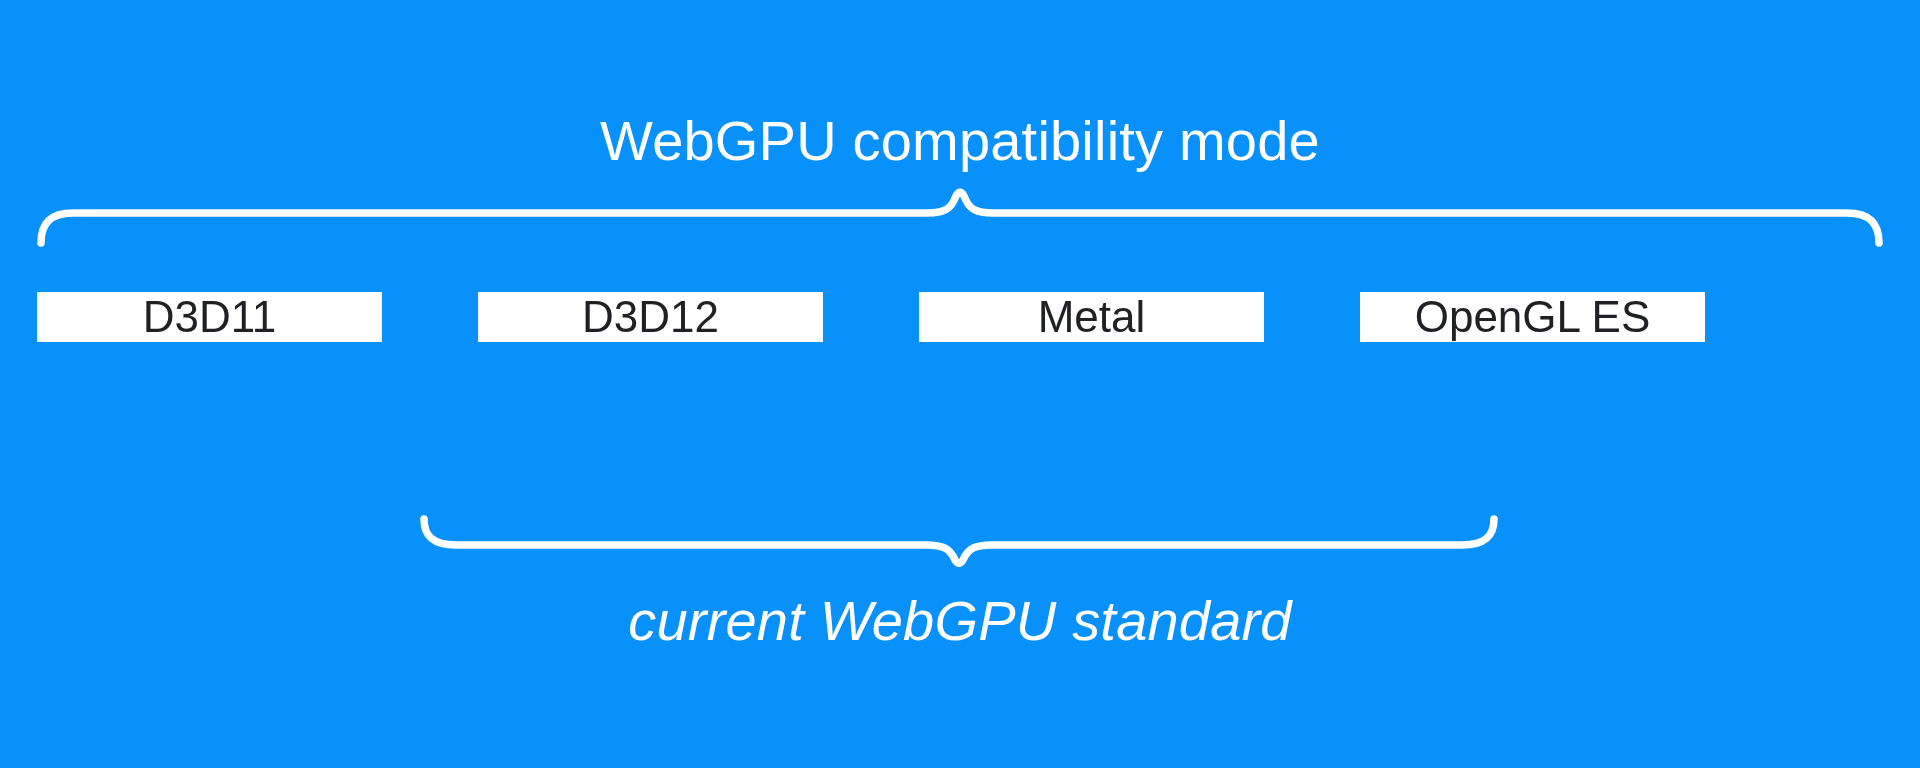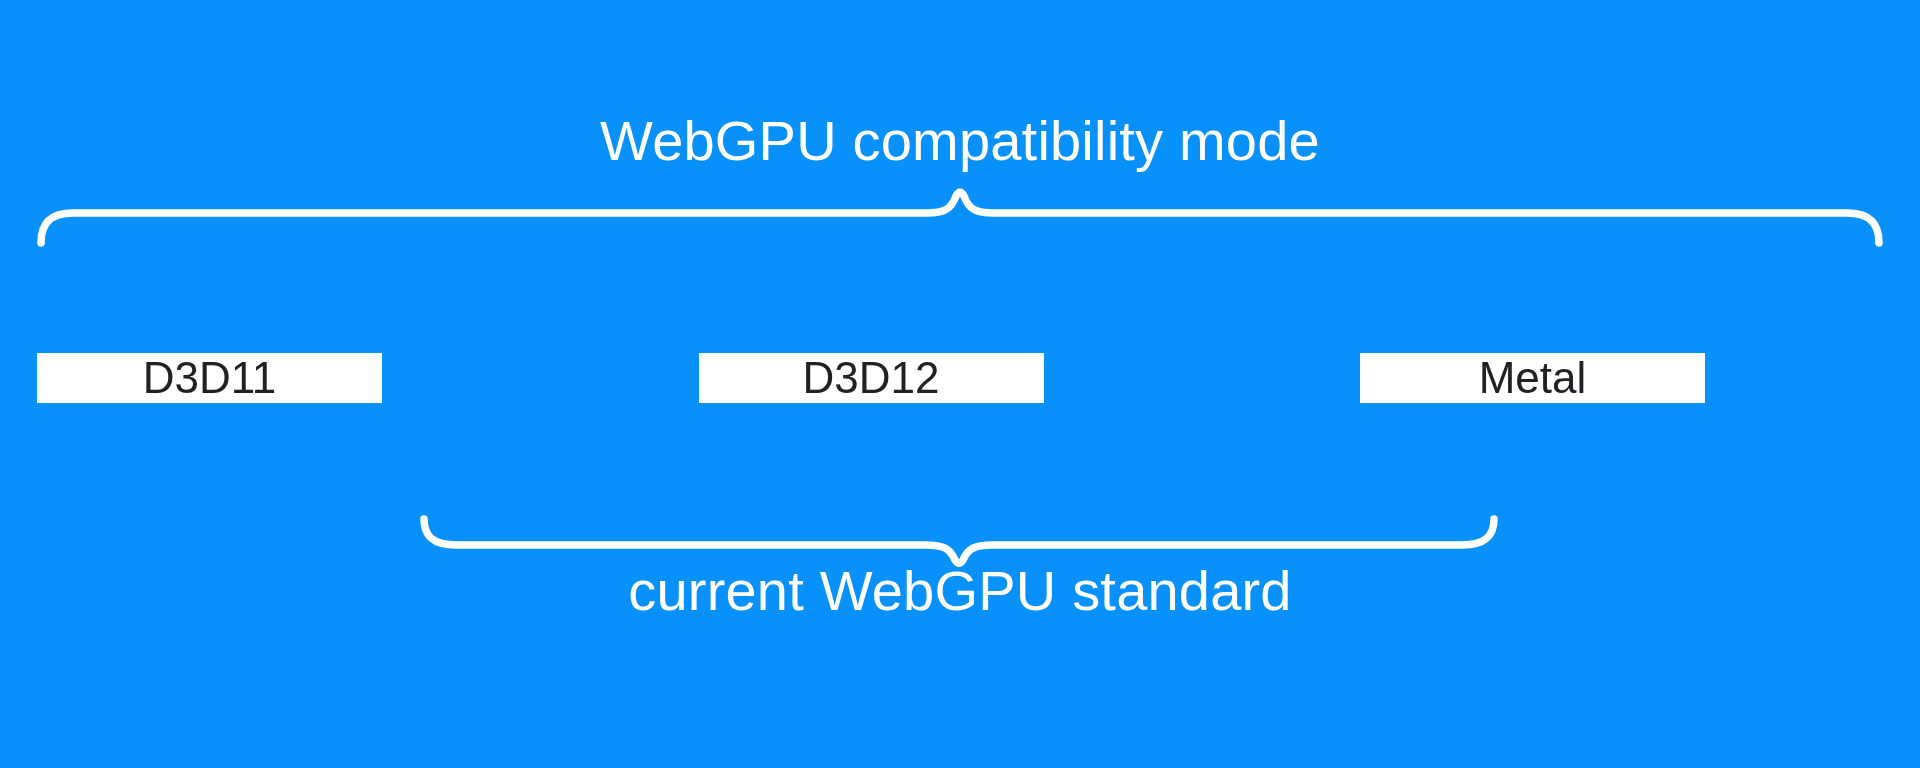--- a/index.html
+++ b/index.html
@@ -21,38 +21,38 @@
     position:absolute;
     left:0;right:0;
     text-align:center;
     color:var(--label-text);
     font-size:56px;
     line-height:56px;
     font-weight:400;
     letter-spacing:0.2px;
   }
   .label-top{top:113px;}
-  .label-bottom{top:563px;}
+  .label-bottom{top:593px;font-style:italic;}
   .brace{position:absolute;display:block;}
   .brace path{
     fill:none;
     stroke:var(--brace);
     stroke-width:7.5;
     stroke-linecap:round;
     stroke-linejoin:round;
   }
   .brace-top{left:37px;top:187px;}
   .brace-bottom{left:420px;top:515px;}
   .backend-row{
     position:absolute;
     left:37px;top:292px;
     width:1668px;height:171px;
     display:flex;
     justify-content:space-between;
-    align-items:center;
+    align-items:flex-start;
   }
   .backend-box{
     width:345px;
     background:var(--box-bg);
     display:flex;
     align-items:center;
     justify-content:center;
   }
   .backend-box span{
     color:var(--box-text);
@@ -75,20 +75,23 @@
   <div class="backend-row">
     <div class="backend-box">
       <span>D3D11</span>
     </div>
     <div class="backend-box">
       <span>D3D12</span>
     </div>
     <div class="backend-box">
       <span>Metal</span>
     </div>
+    <div class="backend-box">
+      <span>OpenGL ES</span>
+    </div>
   </div>
 
   <svg class="brace brace-bottom" width="1078" height="56" viewBox="0 0 1078 56" aria-hidden="true">
     <path d="M 4 4 C 4 21, 13 30, 36 30 L 506 30 C 523 30, 530 33.5, 535 45 Q 539 51.5, 543 45 C 548 33.5, 555 30, 572 30 L 1042 30 C 1065 30, 1074 21, 1074 4"></path>
   </svg>
 
   <div class="brace-label label-bottom">current WebGPU standard</div>
 
 </div>
 

